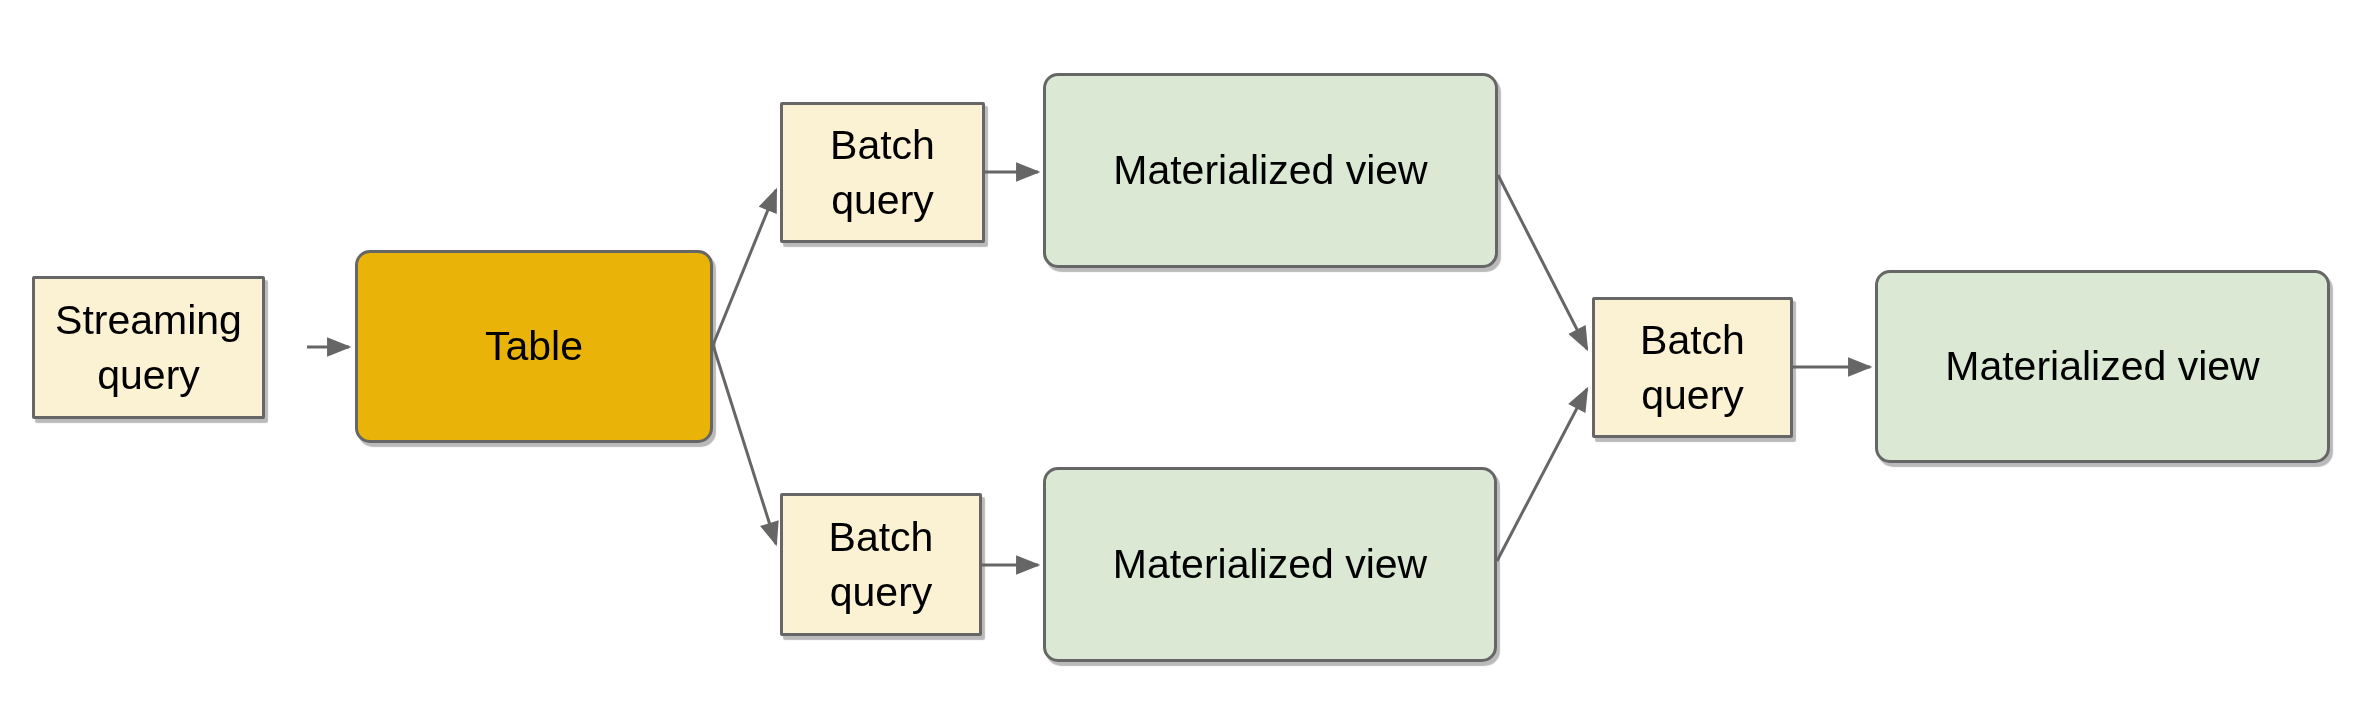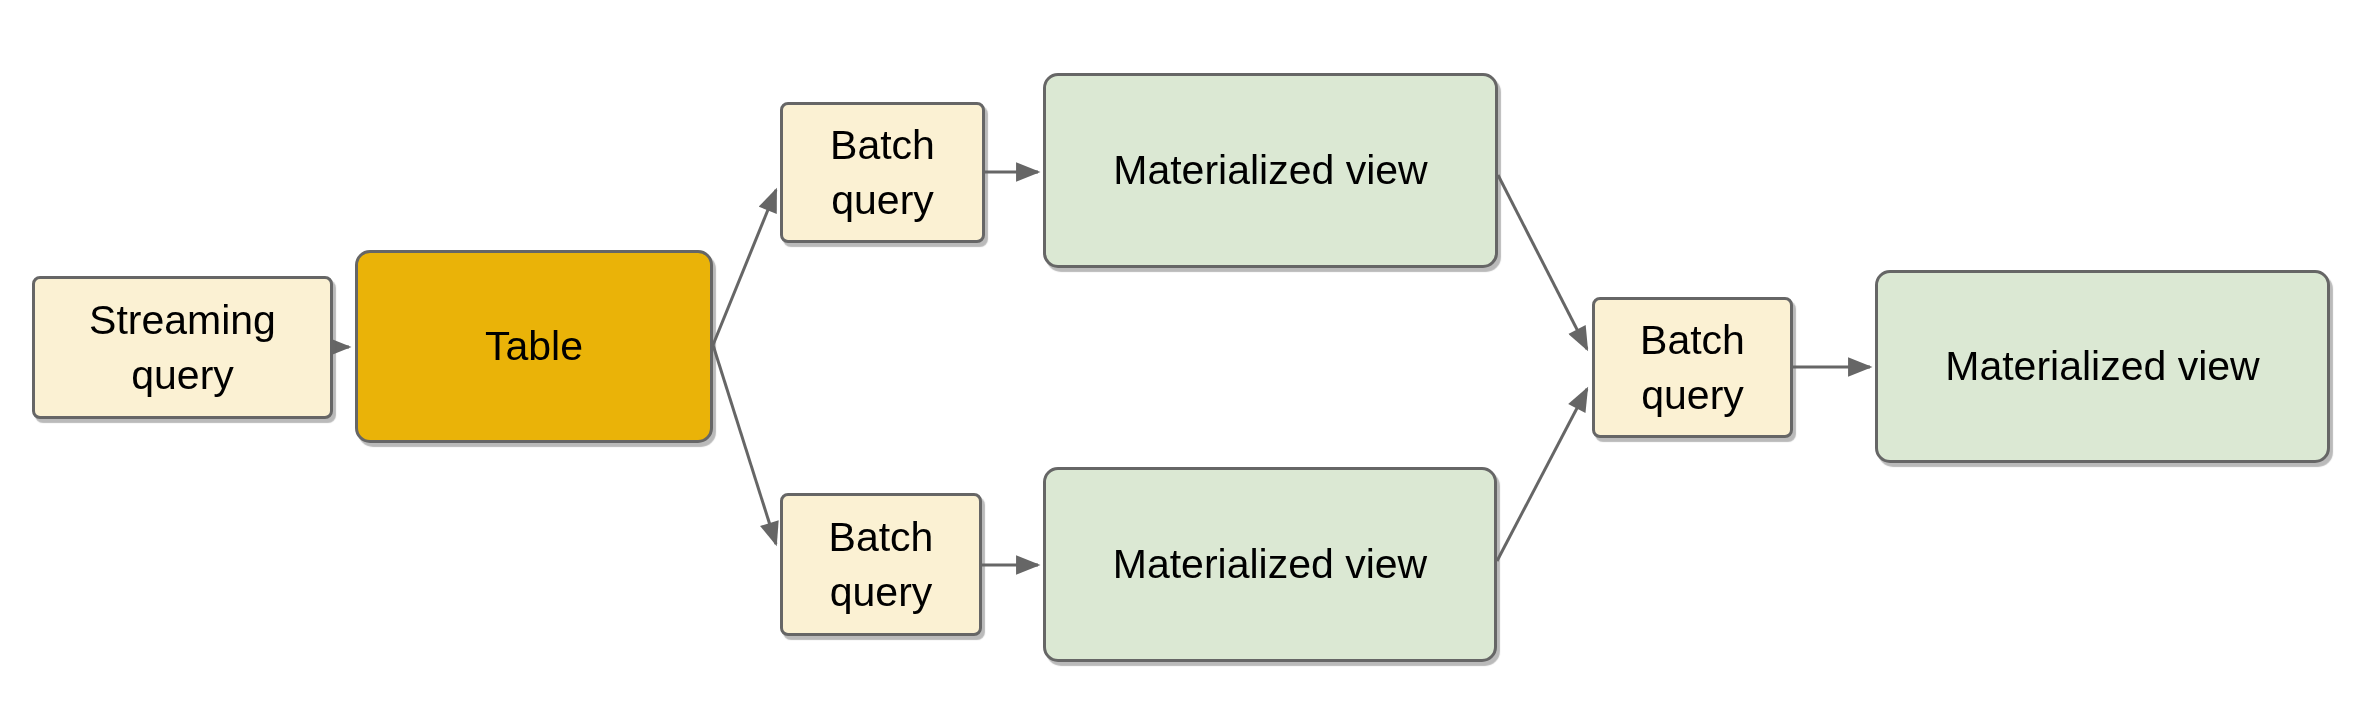--- a/index.html
+++ b/index.html
@@ -24,21 +24,21 @@
     align-items: center;
     justify-content: center;
     text-align: center;
     border: 3px solid #666666;
     color: #000000;
     font-size: 41px;
     line-height: 1.32;
     padding: 4px 10px;
     box-shadow: 3px 4px 1px rgba(102,102,102,0.45);
   }
-  .node.query { background: #FBF1D3; border-radius: 8px; }
+  .node.query { background: #FBF1D3; border-radius: 2px; }
   .node.view  { background: #DBE8D3; border-radius: 15px; }
   .node-label { display: inline-block; }
 </style>
 </head>
 <body>
 
 <div class="stage">
   <svg class="edge-layer" xmlns="http://www.w3.org/2000/svg">
     <defs>
       <marker id="arrowhead" viewBox="0 0 10 8" refX="9" refY="4" markerWidth="8.5" markerHeight="6.5" orient="auto" markerUnits="strokeWidth">
@@ -50,21 +50,21 @@
         <line x1="713" y1="345" x2="776" y2="190" stroke="#666666" stroke-width="3" marker-end="url(#arrowhead)"></line>
         <line x1="713" y1="345" x2="776" y2="544" stroke="#666666" stroke-width="3" marker-end="url(#arrowhead)"></line>
         <line x1="985" y1="172" x2="1038" y2="172" stroke="#666666" stroke-width="3" marker-end="url(#arrowhead)"></line>
         <line x1="982" y1="565" x2="1038" y2="565" stroke="#666666" stroke-width="3" marker-end="url(#arrowhead)"></line>
         <line x1="1498" y1="175" x2="1587" y2="349" stroke="#666666" stroke-width="3" marker-end="url(#arrowhead)"></line>
         <line x1="1497" y1="561" x2="1587" y2="389" stroke="#666666" stroke-width="3" marker-end="url(#arrowhead)"></line>
         <line x1="1793" y1="367" x2="1870" y2="367" stroke="#666666" stroke-width="3" marker-end="url(#arrowhead)"></line>
       </g>
   </svg>
   <div id="nodes-layer">
-      <div class="node query" style="left: 32px; top: 276px; width: 301px; height: 143px; background: rgb(251, 241, 211); border-color: rgb(102, 102, 102); color: rgb(0, 0, 0);">
+      <div class="node query" style="left: 32px; top: 276px; width: 233px; height: 143px; background: rgb(251, 241, 211); border-color: rgb(102, 102, 102); color: rgb(0, 0, 0);">
         <span class="node-label">Streaming query</span>
       </div>
       <div class="node view" style="left: 355px; top: 250px; width: 358px; height: 193px; background: #eab308; border-color: rgb(102, 102, 102); color: rgb(0, 0, 0);">
         <span class="node-label">Table</span>
       </div>
       <div class="node query" style="left: 780px; top: 102px; width: 205px; height: 141px; background: rgb(251, 241, 211); border-color: rgb(102, 102, 102); color: rgb(0, 0, 0);">
         <span class="node-label">Batch query</span>
       </div>
       <div class="node view" style="left: 1043px; top: 73px; width: 455px; height: 195px; background: rgb(219, 232, 211); border-color: rgb(102, 102, 102); color: rgb(0, 0, 0);">
         <span class="node-label">Materialized view</span>

